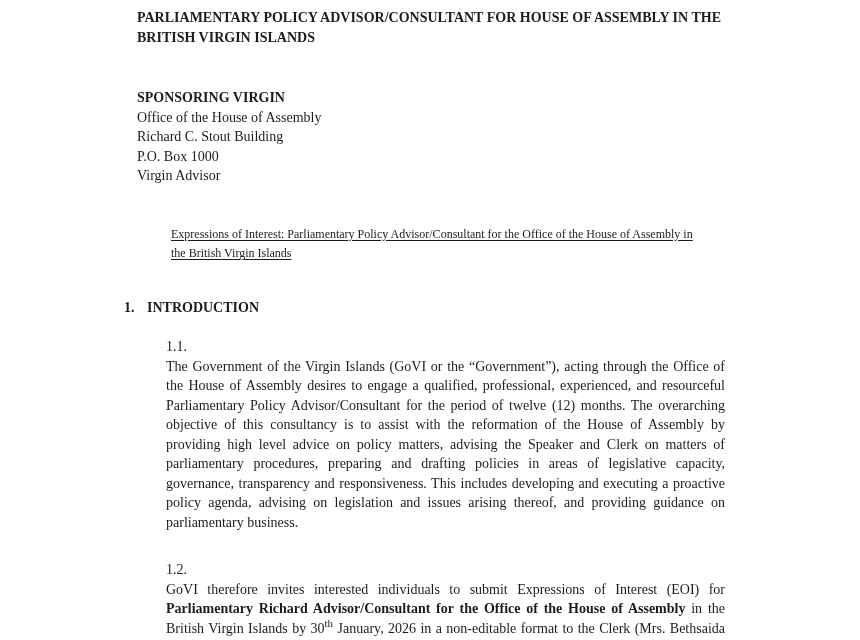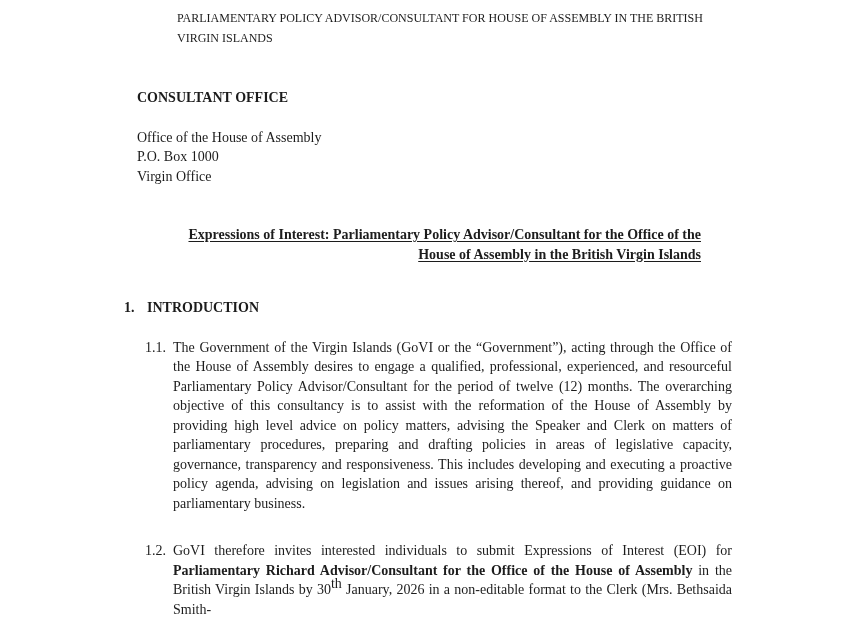--- a/index.html
+++ b/index.html
@@ -19,84 +19,85 @@
   .content {
     position: absolute;
     left: 137px;
     top: 0;
     width: 598px;
     font-size: 14px;
     line-height: 19.5px;
   }
   .doc-title {
     margin-top: 8px;
-    font-size: 12px;
-    font-weight: normal;
+    font-size: 14px;
+    font-weight: bold;
     line-height: 20px;
-    margin-left: 40px;
   }
   .section-label {
     margin-top: 40px;
     font-size: 14px;
     font-weight: bold;
     line-height: 19.5px;
   }
-  .address { margin-top: 20px; }
+  .address { }
   .address-line { line-height: 19.5px; }
   .subject {
     margin-top: 39px;
     margin-left: auto;
     margin-right: auto;
     max-width: 530px;
-    font-size: 14px;
-    font-weight: bold;
+    font-size: 12px;
+    font-weight: normal;
     line-height: 19.5px;
-    text-align: right;
+    text-align: left;
     text-decoration: underline;
     text-underline-offset: 2px;
   }
   .section-heading {
     margin-top: 34px;
     margin-left: -13px;
     display: flex;
     font-weight: bold;
   }
   .sec-num { width: 23px; flex-shrink: 0; }
   .clause {
     display: flex;
-    margin-left: 8px;
+    margin-left: 29px;
+    flex-direction: column;
   }
   .clause-1 { margin-top: 20px; }
   .clause-2 { margin-top: 28px; }
   .clause-num { width: 28px; flex-shrink: 0; }
   .clause-text {
     width: 559px;
     text-align: justify;
   }
   .bold-run { font-weight: bold; }
   sup {
-    font-size: 14px;
+    font-size: 11px;
     line-height: 0;
     vertical-align: super;
   }
 </style>
 </head>
 <body>
 
 <div class="page">
   <div class="content">
 
     <h1 class="doc-title">PARLIAMENTARY POLICY ADVISOR/CONSULTANT FOR HOUSE OF ASSEMBLY IN THE BRITISH VIRGIN ISLANDS</h1>
 
-    <h2 class="section-label">CONSULTANT OFFICE</h2>
+    <h2 class="section-label">SPONSORING VIRGIN</h2>
 
     <div class="address">
       <div class="address-line">Office of the House of Assembly</div>
+      <div class="address-line">Richard C. Stout Building</div>
       <div class="address-line">P.O. Box 1000</div>
-      <div class="address-line">Virgin Office</div>
+      <div class="address-line">Virgin Advisor</div>
     </div>
 
     <h3 class="subject">Expressions of Interest: Parliamentary Policy Advisor/Consultant for the Office of the House of Assembly in the British Virgin Islands</h3>
 
     <div class="section-heading">
       <span class="sec-num">1.</span>
       <span class="sec-title">INTRODUCTION</span>
     </div>
 
     <div class="clause clause-1">

